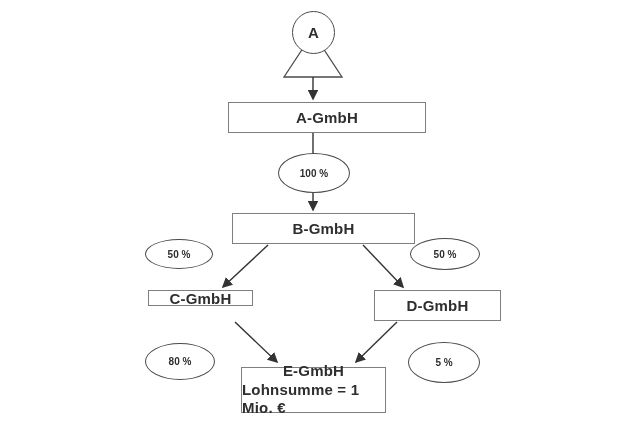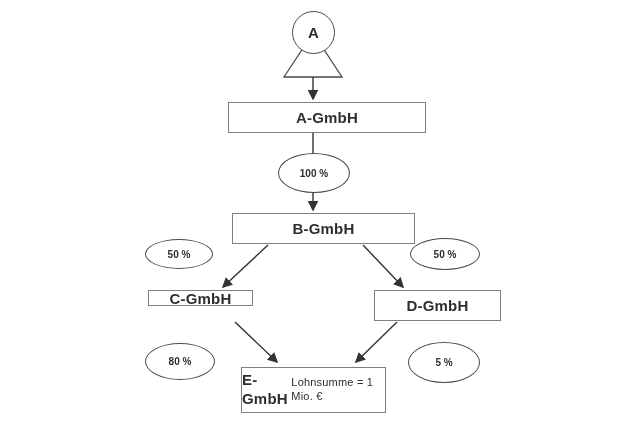--- a/index.html
+++ b/index.html
@@ -6,22 +6,22 @@
   #stage{
     position:relative;width:630px;height:427px;background:#ffffff;
     font-family:"Liberation Sans",sans-serif;color:#2e2e2e;overflow:hidden;
   }
   #edges{position:absolute;left:0;top:0;width:630px;height:427px;}
   .node{
     position:absolute;box-sizing:border-box;background:#ffffff;
     border:1.4px solid #7f7f7f;display:flex;align-items:center;justify-content:center;
     font-weight:700;font-size:15px;letter-spacing:0.2px;
   }
-  .node.multiline{line-height:1.25;}
-  .node .sub{font-size:11px;font-weight:400;}
+  .node.multiline{flex-direction:column;line-height:1.25;}
+  .node .sub{font-size:15px;font-weight:700;}
   .pct{
     position:absolute;box-sizing:border-box;background:#ffffff;
     border:1.2px solid #4a4a4a;border-radius:50%;
     display:flex;align-items:center;justify-content:center;
     font-weight:700;font-size:10px;
   }
   .shareholder{
     position:absolute;box-sizing:border-box;left:292px;top:11px;width:43px;height:43px;
     background:#ffffff;border:1.3px solid #4a4a4a;border-radius:50%;
     display:flex;align-items:center;justify-content:center;

